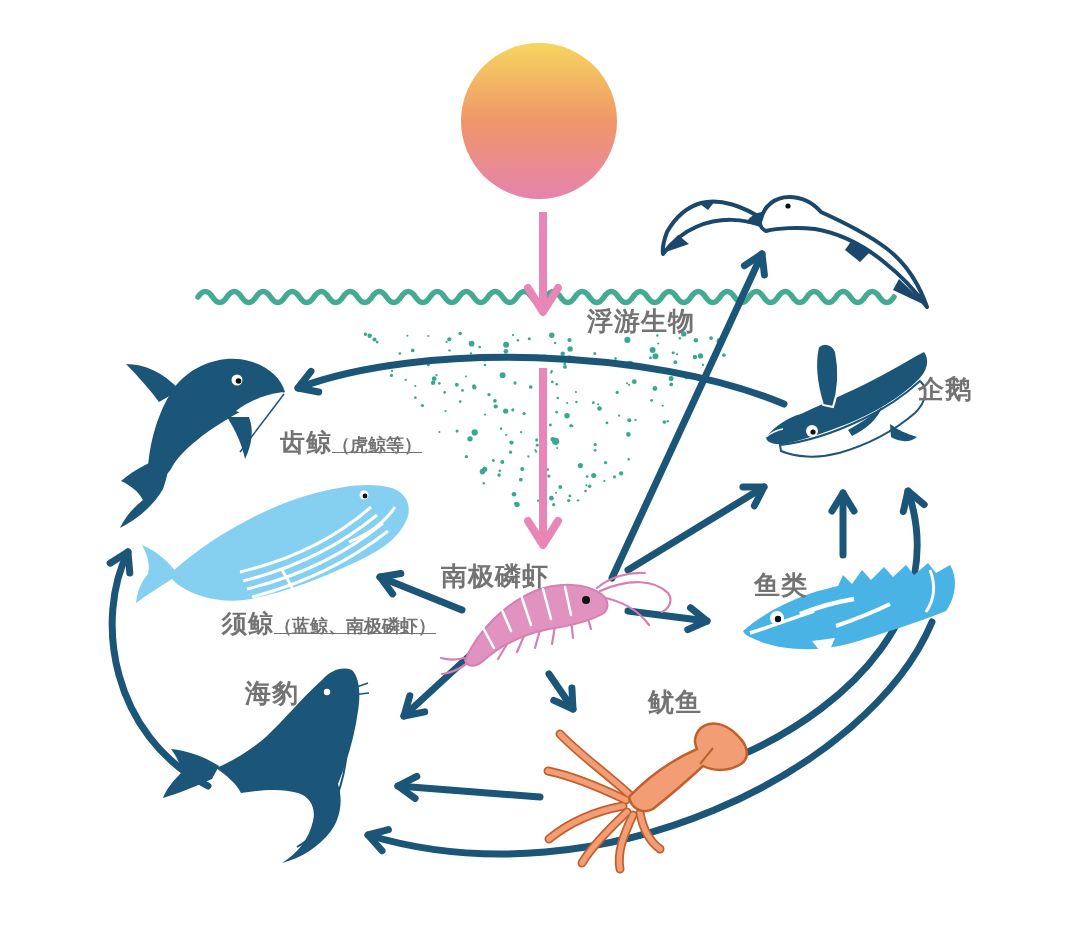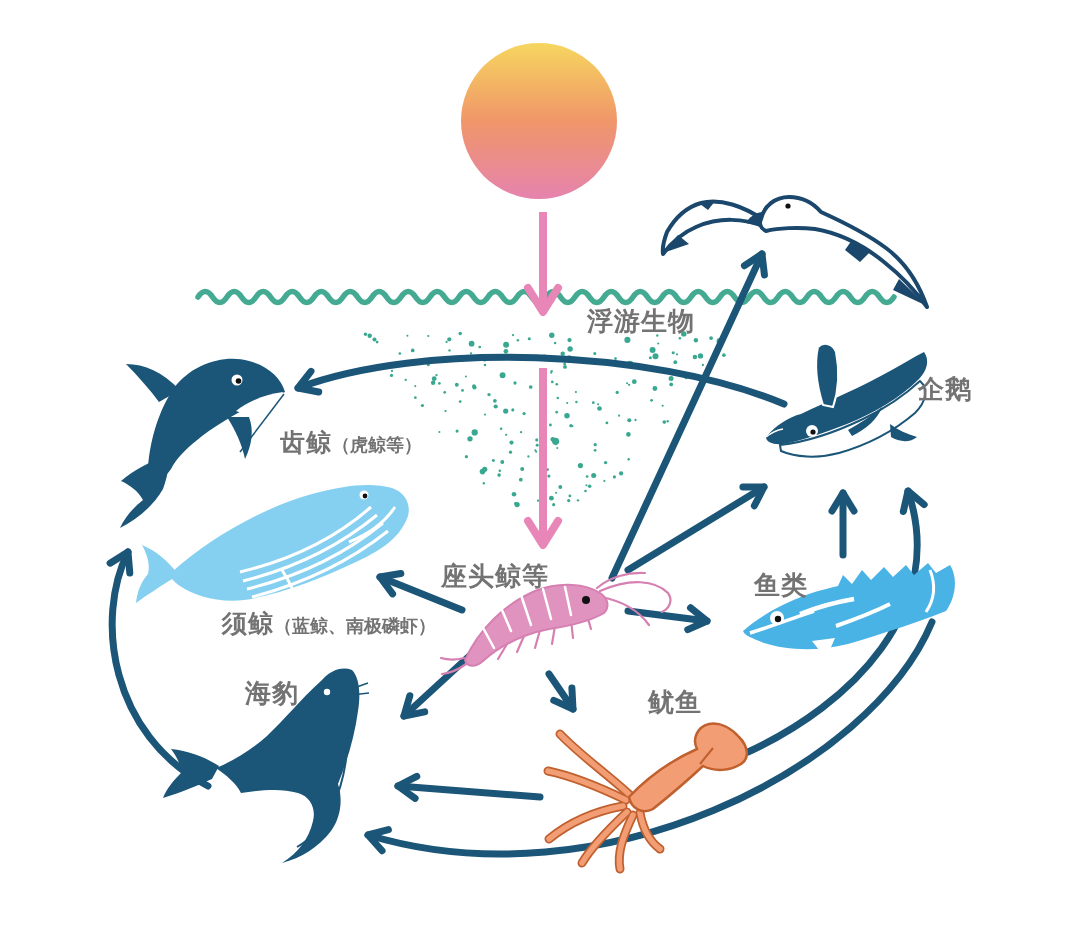--- a/index.html
+++ b/index.html
@@ -5,21 +5,21 @@
   html,body{margin:0;padding:0;background:#ffffff;}
   .canvas{
     position:relative;width:1080px;height:927px;background:#fff;overflow:hidden;
     font-family:"Liberation Sans","DejaVu Sans",sans-serif;
   }
   svg{position:absolute;left:0;top:0;}
   .lbl{
     position:absolute;font-weight:bold;color:#737373;white-space:nowrap;
     font-size:26px;letter-spacing:1px;line-height:1;
   }
-  .lbl .sub{font-size:18px;font-weight:bold;letter-spacing:0;}
+  .lbl .sub{font-size:18px;font-weight:bold;letter-spacing:0;text-decoration:underline;}
   
   .navy-stroke{stroke:var(--navy);fill:none;}
   .pink-stroke{stroke:var(--pink);fill:none;}
   .navy-fill{fill:var(--navy);}
   .bird-stroke{stroke:var(--birdnavy);fill:#fff;}
   .bird-fill{fill:var(--birdnavy);}
   .whale-fill{fill:var(--whaleblue);}
   .fish-fill{fill:var(--fishblue);}
   .squid-fill{fill:var(--squidfill);}
   .squid-line{stroke:var(--squidstroke);fill:none;}
@@ -359,17 +359,17 @@
       <path d="M 481,624 L 494,648"></path>
     </g>
     <circle cx="586" cy="600" r="4" fill="#111111"></circle>
   </g>
 </svg>
 
   <div class="lbl" style="left:587px;top:308px"><span>浮游生物</span></div>
   <div class="lbl" style="left:918px;top:376px"><span>企鹅</span></div>
   <div class="lbl" style="left:280px;top:430px;font-size:25px"><span>齿鲸</span><span class="sub">（虎鲸等）</span></div>
   <div class="lbl" style="left:222px;top:611px;font-size:25px"><span>须鲸</span><span class="sub">（蓝鲸、南极磷虾）</span></div>
-  <div class="lbl" style="left:441px;top:563px"><span>座头鲸等</span></div>
+  <div class="lbl" style="left:441px;top:563px"><span>南极磷虾</span></div>
   <div class="lbl" style="left:754px;top:572px"><span>鱼类</span></div>
   <div class="lbl" style="left:648px;top:689px"><span>鱿鱼</span></div>
   <div class="lbl" style="left:245px;top:680px"><span>海豹</span></div>
 </div>
 
 </body></html>

